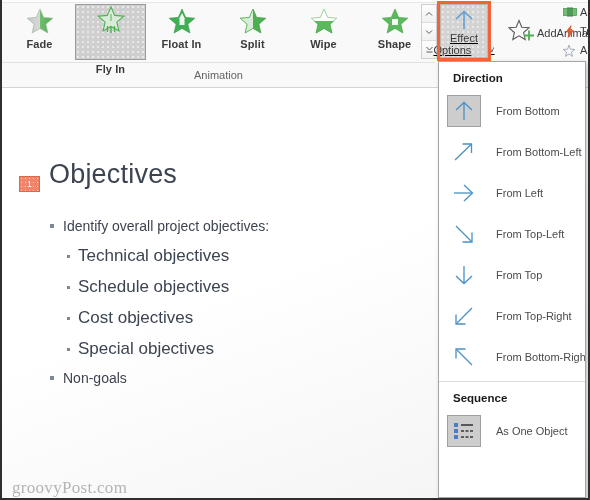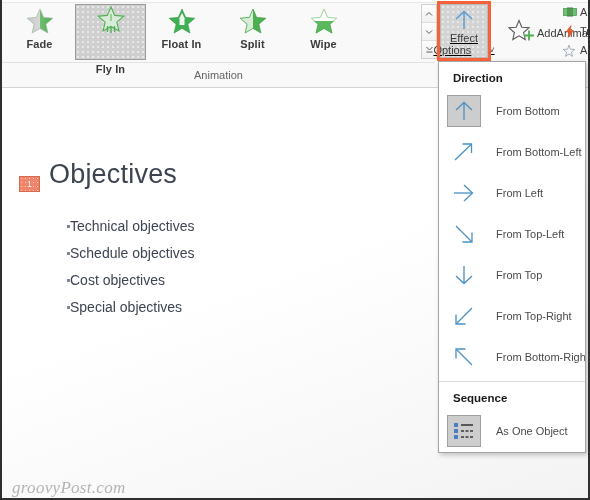--- a/index.html
+++ b/index.html
@@ -180,45 +180,44 @@
     position: absolute; left: 47px; top: 71px;
     font-size: 27px; color: #3d4451;
     font-weight: 400; letter-spacing: 0.2px;
   }
   .bullets { position: absolute; left: 48px; top: 130px; width: 380px; }
   .b1 {
     display: flex; align-items: baseline; gap: 9px;
     font-size: 14px; color: #3d4451; margin-bottom: 12px;
   }
   .b2 {
-    display: flex; align-items: baseline; 
-    font-size: 14px; color: #3d4451;
+    display: flex; align-items: baseline; gap: 8px;
+    font-size: 17px; color: #3d4451;
     margin-left: 17px; margin-bottom: 11px;
   }
   .sq {
     display: inline-block;
     width: 4px; height: 4px;
     background: #7f8794;
     flex: 0 0 4px;
     position: relative; top: -3px;
   }
   .sq.small { width: 3px; height: 3px; flex: 0 0 3px; top: -3px; }
 
   .watermark {
     position: absolute; left: 10px; top: 390px;
     font-family: "Liberation Serif", serif;
     font-size: 17px; color: #b4b4b4;
     letter-spacing: 0.3px;
-    font-style: italic;
   }
 
   
   .dropdown {
     position: absolute; left: 436px; top: 61px;
-    width: 148px; height: 392px;
+    width: 148px; height: 437px;
     background: #ffffff;
     border: 1px solid #a5a5a5;
     box-shadow: 2px 2px 5px rgba(0,0,0,0.22);
     z-index: 20;
     overflow: hidden;
   }
   .dd-header {
     padding: 10px 0 6px 14px;
     font-size: 11.5px; font-weight: bold; color: #1a1a1a;
   }
@@ -325,20 +324,29 @@
                   <rect x="0" y="14" width="30" height="15"></rect>
                 </clipPath>
               </defs>
             <path d="M15 2 L18.7 10.4 L27.8 11.2 L20.9 17.2 L22.9 26 L15 21.4 L7.1 26 L9.1 17.2 L2.2 11.2 L11.3 10.4 Z" fill="#ffffff" stroke="#9ed39e" stroke-width="1"></path>
             <path d="M15 2 L18.7 10.4 L27.8 11.2 L20.9 17.2 L22.9 26 L15 21.4 L7.1 26 L9.1 17.2 L2.2 11.2 L11.3 10.4 Z" fill="#5cb85c" stroke="#4ca84c" stroke-width="0.7" clip-path="url(#cBot)"></path>
           </svg>
         </span>
         <span class="lbl">Wipe</span>
       </div>
 
+      <div class="anim-cell">
+        <span class="star-wrap">
+          <svg width="30" height="29" viewBox="0 0 30 29">
+            <path d="M15 2 L18.7 10.4 L27.8 11.2 L20.9 17.2 L22.9 26 L15 21.4 L7.1 26 L9.1 17.2 L2.2 11.2 L11.3 10.4 Z" fill="#5cb85c" stroke="#4ca84c" stroke-width="0.7"></path>
+            <rect x="12" y="12" width="6" height="6" fill="#f4f9f4"></rect>
+          </svg>
+        </span>
+        <span class="lbl">Shape</span>
+      </div>
     </div>
 
     <div class="gal-scroll">
       <div class="gal-btn">
         <svg width="8" height="6" viewBox="0 0 8 6">
           <path d="M1 4.5 L4 1.5 L7 4.5" fill="none" stroke="#5a5a5a" stroke-width="1"></path>
         </svg>
       </div>
       <div class="gal-btn">
         <svg width="8" height="6" viewBox="0 0 8 6">
@@ -415,35 +423,43 @@
     <div class="group-label">
       <span>Animation</span>
     </div>
   </div>
 
   <div class="slide-area">
     <div class="anim-badge">1</div>
     <div class="slide-title">Objectives</div>
 
     <div class="bullets">
+      <div class="b1">
+        <span class="sq"></span>
+        <span>Identify overall project objectives:</span>
+      </div>
       <div class="b2">
         <span class="sq small"></span>
         <span>Technical objectives</span>
       </div>
       <div class="b2">
         <span class="sq small"></span>
         <span>Schedule objectives</span>
       </div>
       <div class="b2">
         <span class="sq small"></span>
         <span>Cost objectives</span>
       </div>
       <div class="b2">
         <span class="sq small"></span>
         <span>Special objectives</span>
+      </div>
+      <div class="b1">
+        <span class="sq"></span>
+        <span>Non-goals</span>
       </div>
     </div>
 
     <div class="watermark">groovyPost.com</div>
   </div>
 
   <div class="dropdown">
 
     <div class="dd-header">Direction</div>
 

